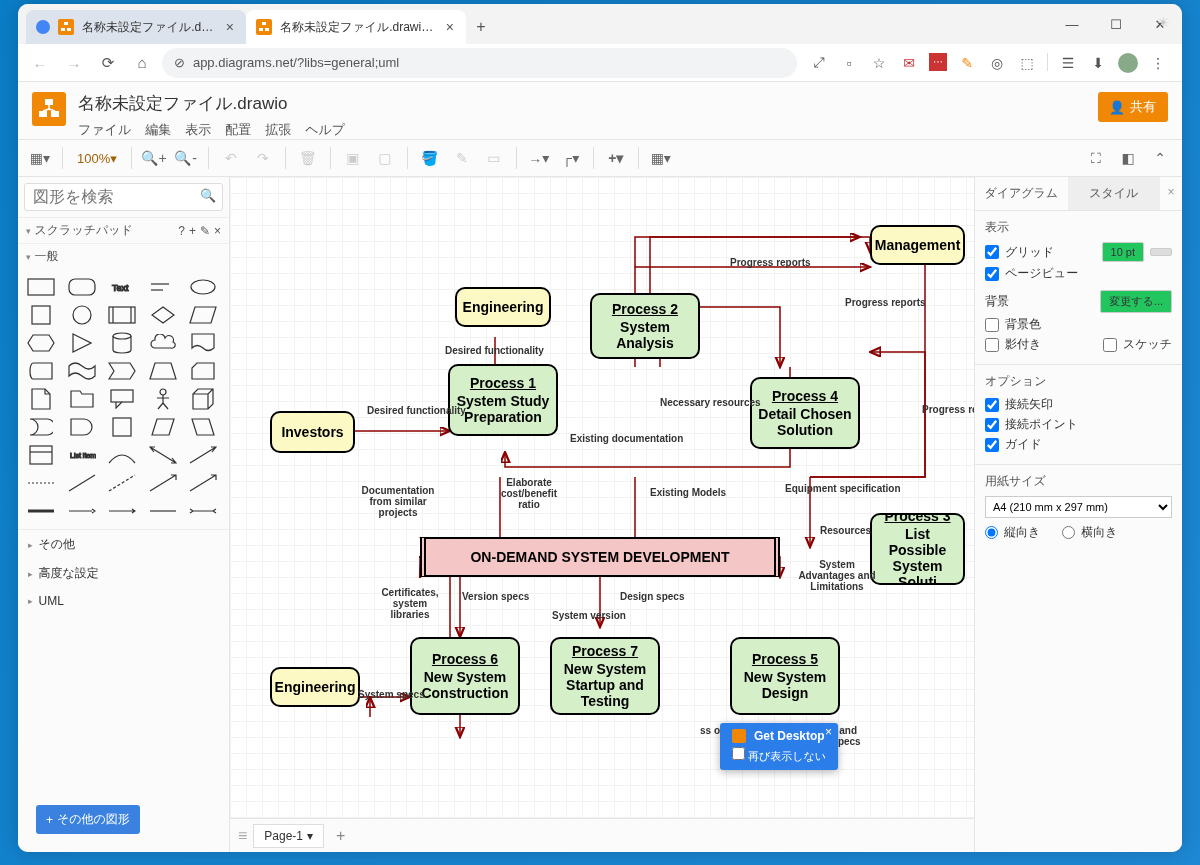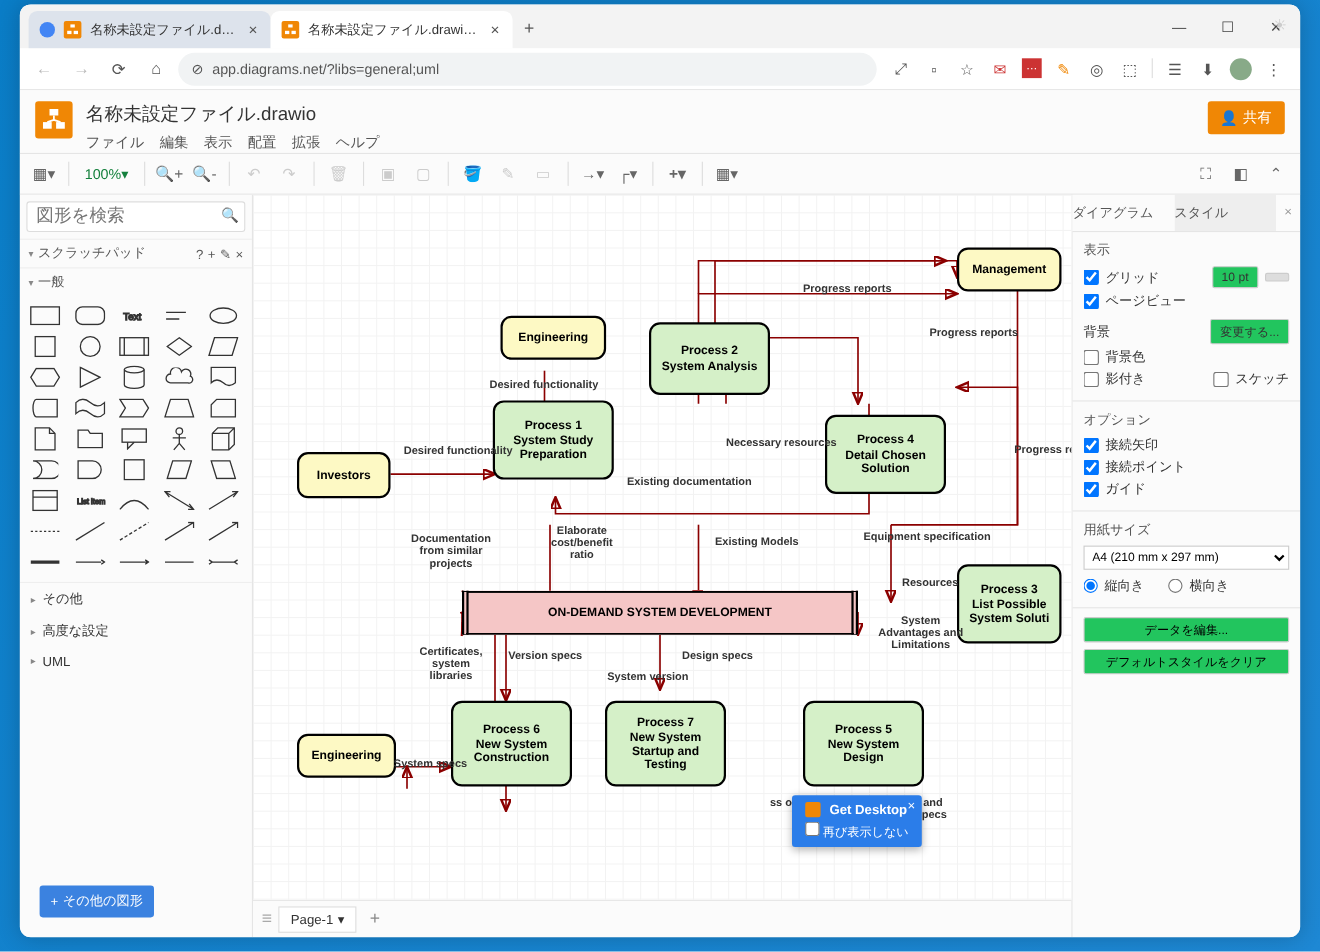--- a/index.html
+++ b/index.html
@@ -25,48 +25,48 @@
 .hdr{display:flex;align-items:flex-start;padding:10px 14px 0;gap:12px;background:#fbfbfb}
 .logo{width:34px;height:34px;background:#f08705;border-radius:3px;display:flex;align-items:center;justify-content:center;flex:none}
 .hdr-c{flex:1}
 .fname{font-size:17px;color:#333}
 .menus{display:flex;gap:14px;font-size:13px;color:#555;margin-top:6px}
 .share{background:#f08705;color:#fff;font-size:13px;padding:6px 12px;border-radius:3px;display:flex;align-items:center;gap:4px}
 .tbar{height:38px;border-top:1px solid #e5e5e5;border-bottom:1px solid #e5e5e5;display:flex;align-items:center;padding:0 8px;gap:4px;background:#fbfbfb}
 .tb{min-width:28px;height:28px;display:flex;align-items:center;justify-content:center;color:#666;font-size:14px}
 .tb.dis{color:#ccc}
 .tsep{width:1px;height:22px;background:#ddd;margin:0 4px}
-.zoom{display:flex;align-items:center;font-size:13px;color:#15803d;padding:0 6px}
+.zoom{display:flex;align-items:center;font-size:13px;color:#a16207;padding:0 6px}
 .main{flex:1;display:flex;overflow:hidden}
 .side{width:212px;border-right:1px solid #e5e5e5;display:flex;flex-direction:column;background:#fbfbfb}
 .sbox{margin:6px;position:relative}
 .sbox input{width:100%;height:28px;border:1px solid #ddd;border-radius:3px;padding:0 26px 0 8px;font-size:16px}
 .sbox .mag{position:absolute;right:6px;top:5px;color:#999;font-size:13px}
 .shdr{display:flex;align-items:center;padding:4px 8px;font-size:12px;color:#555;border-top:1px solid #eee;gap:4px}
 .shdr .tri{font-size:9px;color:#888}
 .shdr .sp{flex:1}
 .drop{margin:6px;border:1px dashed #ccc;border-radius:14px;padding:10px;text-align:center;font-size:11px;color:#aaa}
 .shapes{padding:6px;display:grid;grid-template-columns:repeat(5,1fr);gap:4px}
 .sh{width:34px;height:24px;display:flex;align-items:center;justify-content:center}
 .sh svg{stroke:#333;stroke-width:1.2;fill:none}
 .cats{border-top:1px solid #eee}
 .cat{display:flex;align-items:center;gap:6px;padding:6px 10px;font-size:12px;color:#333}
 .more{margin:10px;background:#3b82e0;color:#fff;font-size:12px;padding:6px 10px;border-radius:3px;display:inline-flex;align-items:center;gap:4px}
 .canvas{flex:1;background:#fff;position:relative;background-image:linear-gradient(#f2f2f2 1px,transparent 1px),linear-gradient(90deg,#f2f2f2 1px,transparent 1px);background-size:16px 16px;overflow:hidden}
-.node{position:absolute;border:2px solid #000;border-radius:10px;padding:6px;font-size:11px;font-weight:bold;text-align:center;display:flex;flex-direction:column;align-items:center;justify-content:center}
+.node{position:absolute;border:2px solid #000;border-radius:10px;padding:6px;font-size:14px;font-weight:bold;text-align:center;display:flex;flex-direction:column;align-items:center;justify-content:center}
 .yel{background:#fdf9c4}
 .grn{background:#d5f0c8}
 .pnk{background:#f5c6c6;border-radius:0}
-.ptitle{margin-bottom:2px}
+.ptitle{text-decoration:underline;margin-bottom:2px}
 .lbl{position:absolute;font-size:10px;color:#333;text-align:center;font-weight:bold;white-space:nowrap}
 .pages{height:34px;border-top:1px solid #e5e5e5;display:flex;align-items:center;padding:0 8px;background:#fbfbfb;gap:6px}
 .ptab{padding:4px 10px;font-size:12px;color:#333;border:1px solid #ddd;background:#fff;display:flex;gap:4px}
 .rpane{width:208px;border-left:1px solid #e5e5e5;background:#fbfbfb;font-size:12px;display:flex;flex-direction:column}
 .rtabs{display:flex;border-bottom:1px solid #e5e5e5}
-.rtab{flex:1;padding:8px 0;background:#eee;color:#555}
+.rtab{flex:1;text-align:center;padding:8px 0;background:#eee;color:#555}
 .rtab.act{background:#fbfbfb}
 .rsec{padding:8px 10px}
 .rsec h4{font-size:12px;font-weight:normal;color:#555;margin-bottom:6px}
 .row{display:flex;align-items:center;gap:6px;margin:3px 0;color:#333}
 .row input[type=checkbox]{width:14px;height:14px}
 .btn{border:1px solid #ccc;background:#22c55e;padding:3px 8px;font-size:11px;border-radius:2px}
 .sel{width:100%;border:1px solid #ccc;padding:3px;font-size:11px;background:#fff}
 .popup{position:absolute;bottom:48px;left:490px;background:#2b7de9;color:#fff;border-radius:3px;padding:6px 12px;font-size:12px;box-shadow:0 2px 8px rgba(0,0,0,.3)}
 .popup .px{position:absolute;top:2px;right:6px;color:#fff;font-size:12px}
 svg.arrow{position:absolute;overflow:visible;pointer-events:none}
@@ -544,21 +544,21 @@
             <span>ON-DEMAND SYSTEM DEVELOPMENT</span>
           </div>
 
     <div class="lbl" style="left:137px;top:228px">Desired functionality</div>
     <div class="lbl" style="left:215px;top:168px">Desired functionality</div>
     <div class="lbl" style="left:500px;top:80px">Progress reports</div>
     <div class="lbl" style="left:615px;top:120px">Progress reports</div>
     <div class="lbl" style="left:692px;top:227px">Progress reports</div>
     <div class="lbl" style="left:430px;top:220px">Necessary resources</div>
     <div class="lbl" style="left:340px;top:256px">Existing documentation</div>
-    <div class="lbl" style="left:140px;top:308px;width:80px;white-space:normal">Documentation from similar projects</div>
+    <div class="lbl" style="left:128px;top:308px;width:80px;white-space:normal">Documentation from similar projects</div>
     <div class="lbl" style="left:264px;top:300px;width:70px;white-space:normal">Elaborate cost/benefit ratio</div>
     <div class="lbl" style="left:420px;top:310px">Existing Models</div>
     <div class="lbl" style="left:555px;top:306px">Equipment specification</div>
     <div class="lbl" style="left:590px;top:348px">Resources</div>
     <div class="lbl" style="left:562px;top:382px;width:90px;white-space:normal">System Advantages and Limitations</div>
     <div class="lbl" style="left:150px;top:410px;width:60px;white-space:normal">Certificates, system libraries</div>
     <div class="lbl" style="left:232px;top:414px">Version specs</div>
     <div class="lbl" style="left:322px;top:433px">System version</div>
     <div class="lbl" style="left:390px;top:414px">Design specs</div>
     <div class="lbl" style="left:128px;top:512px">System specs</div>
@@ -638,19 +638,15 @@
     <h4>用紙サイズ</h4>
     <select class="sel"><option>A4 (210 mm x 297 mm)</option></select>
     <div class="row" style="margin-top:6px">
             <input type="radio" checked="" style="">
             <span>縦向き</span>
             <span style="width:10px"></span>
             <input type="radio" style="">
             <span>横向き</span>
           </div>
    </div>
-   <div class="rsec" style="border-top:1px solid #e5e5e5">
-    <div class="btn" style="width:100%;text-align:center;margin-bottom:6px">データを編集...</div>
-    <div class="btn" style="width:100%;text-align:center">デフォルトスタイルをクリア</div>
-   </div>
   </div>
  </div>
 </div>
 
 </body></html>

